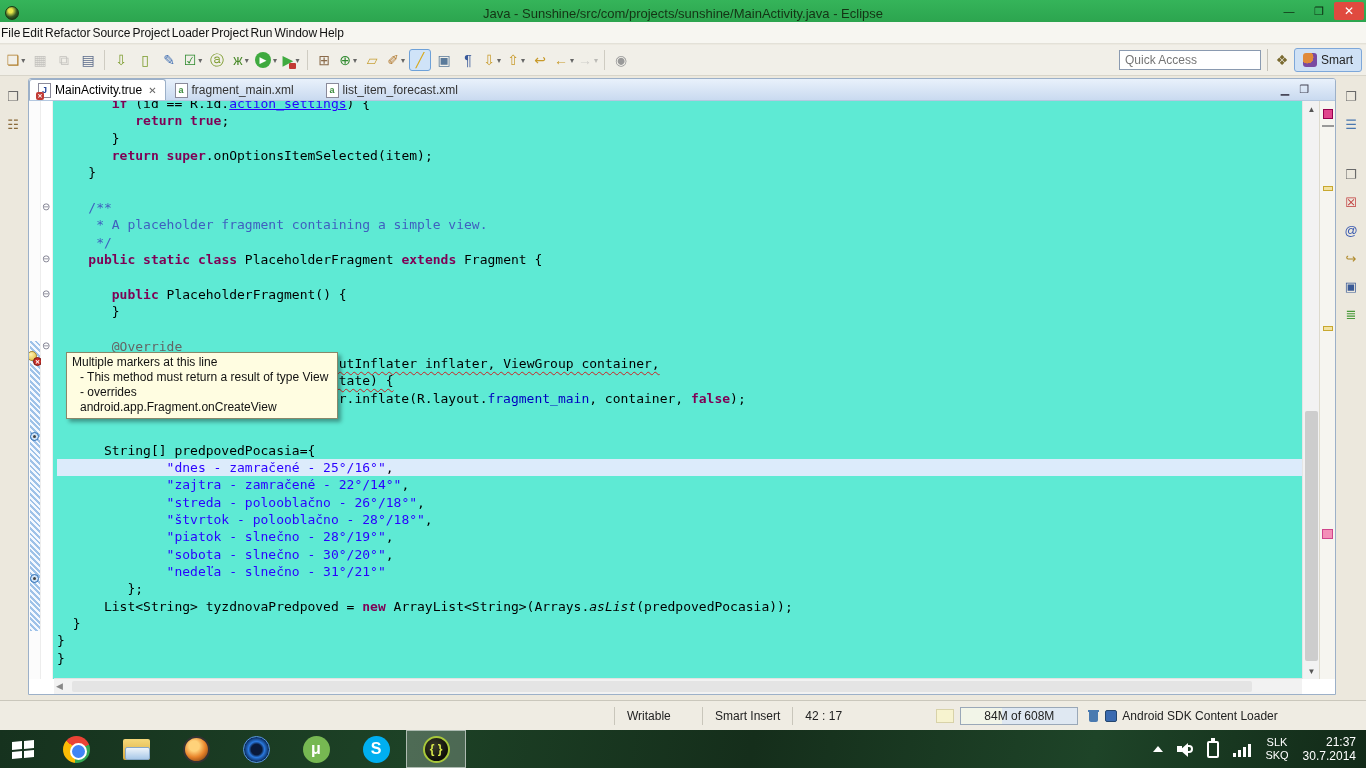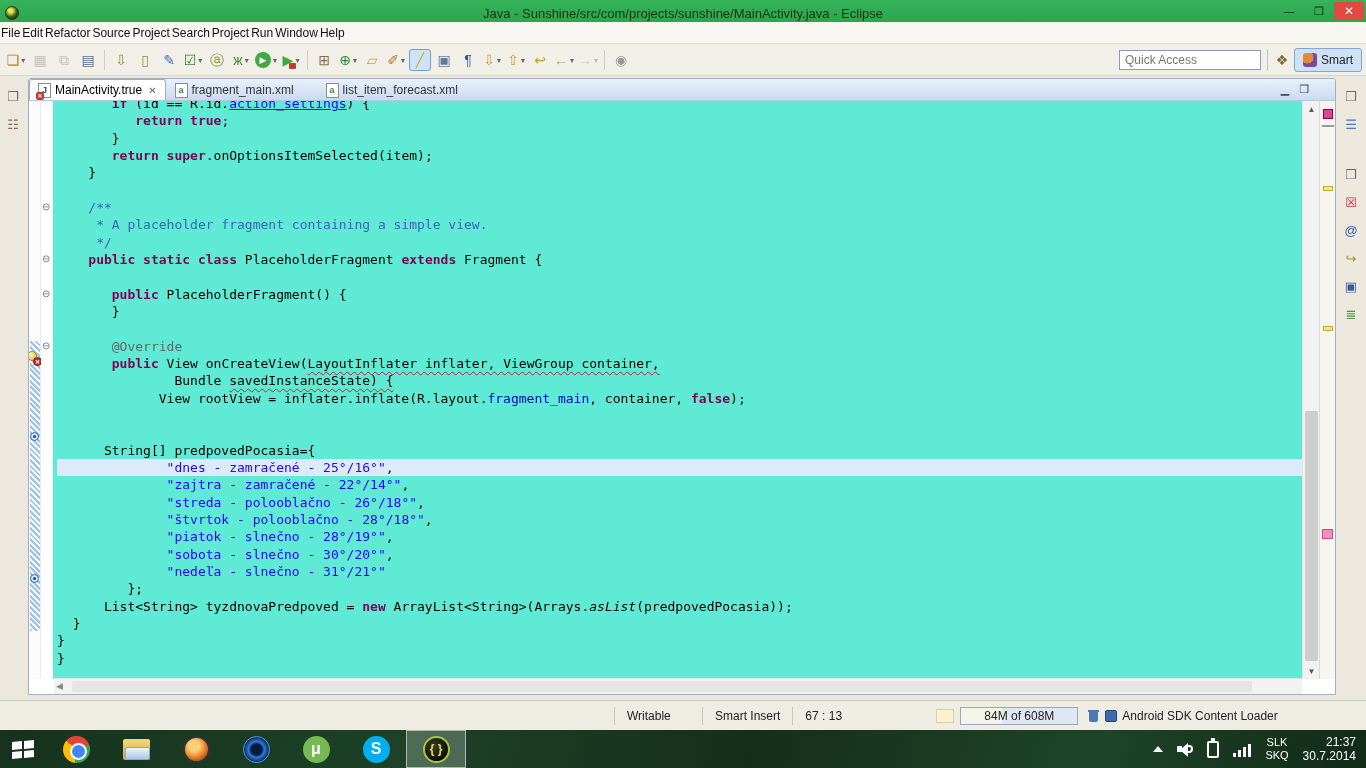--- a/index.html
+++ b/index.html
@@ -212,21 +212,21 @@
       <div class="wbtn close">✕</div>
     </div>
   </div>
 
   <div class="menubar">
       <div class="menu-item">File</div>
       <div class="menu-item">Edit</div>
       <div class="menu-item">Refactor</div>
       <div class="menu-item">Source</div>
       <div class="menu-item">Project</div>
-      <div class="menu-item">Search</div>
+      <div class="menu-item">Loader</div>
       <div class="menu-item">Project</div>
       <div class="menu-item">Run</div>
       <div class="menu-item">Window</div>
       <div class="menu-item">Help</div>
     </div>
 
   <div class="toolbar">
     <span id="tb-left" style="display:flex;align-items:center;">
         <div class="tbtn">
           <span class="tglyph" style="color: rgb(176, 125, 42);">❏</span>
@@ -370,20 +370,25 @@
             <div class="rdot" style="top: 473px;"></div>
           </div>
         <div class="fold-ruler" id="foldruler">
             <div class="fold" style="top: 101.04px;">⊖</div>
             <div class="fold" style="top: 153.06px;">⊖</div>
             <div class="fold" style="top: 187.74px;">⊖</div>
             <div class="fold" style="top: 239.76px;">⊖</div>
           </div>
         <div class="code-pane">
           <pre class="code" id="code"><div class="line"><span>       </span><span class="k">if</span><span> (id == R.id.</span><span class="lk">action_settings</span><span>) {</span></div><div class="line"><span>          </span><span class="k">return</span><span> </span><span class="k">true</span><span>;</span></div><div class="line"><span>       }</span></div><div class="line"><span>       </span><span class="k">return</span><span> </span><span class="k">super</span><span>.onOptionsItemSelected(item);</span></div><div class="line"><span>    }</span></div><div class="line"></div><div class="line"><span class="c">    /**</span></div><div class="line"><span class="c">     * A placeholder fragment containing a simple view.</span></div><div class="line"><span class="c">     */</span></div><div class="line"><span>    </span><span class="k">public</span><span> </span><span class="k">static</span><span> </span><span class="k">class</span><span> PlaceholderFragment </span><span class="k">extends</span><span> Fragment {</span></div><div class="line"></div><div class="line"><span>       </span><span class="k">public</span><span> PlaceholderFragment() {</span></div><div class="line"><span>       }</span></div><div class="line"></div><div class="line"><span class="a">       @Override</span></div><div class="line"><span>       </span><span class="k">public</span><span> View onCreateView(</span><span class="e">LayoutInflater inflater, ViewGroup container,</span></div><div class="line"><span>               Bundle </span><span class="e">savedInstanceState) {</span></div><div class="line"><span>             View rootView = inflater.inflate(R.layout.</span><span class="itb">fragment_main</span><span>, container, </span><span class="k">false</span><span>);</span></div><div class="line"></div><div class="line"></div><div class="line"><span>      String[] predpovedPocasia={</span></div><div class="line cur"><span>              </span><span class="s">"dnes - zamračené - 25°/16°"</span><span>,</span></div><div class="line"><span>              </span><span class="s">"zajtra - zamračené - 22°/14°"</span><span>,</span></div><div class="line"><span>              </span><span class="s">"streda - polooblačno - 26°/18°"</span><span>,</span></div><div class="line"><span>              </span><span class="s">"štvrtok - polooblačno - 28°/18°"</span><span>,</span></div><div class="line"><span>              </span><span class="s">"piatok - slnečno - 28°/19°"</span><span>,</span></div><div class="line"><span>              </span><span class="s">"sobota - slnečno - 30°/20°"</span><span>,</span></div><div class="line"><span>              </span><span class="s">"nedeľa - slnečno - 31°/21°"</span></div><div class="line"><span>         };</span></div><div class="line"><span>      List&lt;String&gt; tyzdnovaPredpoved = </span><span class="k">new</span><span> ArrayList&lt;String&gt;(Arrays.</span><span class="it">asList</span><span>(predpovedPocasia));</span></div><div class="line"><span>  }</span></div><div class="line"><span>}</span></div><div class="line"><span>}</span></div></pre>
+          <div class="tooltip">
+            <div class="trow">Multiple markers at this line</div>
+            <div class="trow tind">- This method must return a result of type View</div>
+            <div class="trow tind">- overrides android.app.Fragment.onCreateView</div>
+          </div>
         </div>
         <div class="vscroll">
           <div class="varr" style="top:0;">▲</div>
           <div class="vthumb" id="vthumb" style="top: 310px; height: 250px;"></div>
           <div class="varr" style="bottom:0;">▼</div>
         </div>
         <div class="ov-ruler" id="ovruler">
           <div class="ov-head"></div>
           <div class="ov-head-line"></div>
         <div class="ov-occ" style="top: 85px;"></div>
@@ -407,21 +412,21 @@
         <div class="fvbtn" style="color: rgb(176, 138, 42);">↪</div>
         <div class="fvbtn" style="color: rgb(58, 90, 150);">▣</div>
         <div class="fvbtn" style="color: rgb(74, 154, 58);">≣</div>
       </div>
   </div>
 
   <div class="statusbar">
     <div class="st-spacer"></div>
     <div class="st-item">Writable</div>
     <div class="st-item">Smart Insert</div>
-    <div class="st-item">67 : 13</div>
+    <div class="st-item">42 : 17</div>
     <div class="heap-mark"></div>
     <div class="heap-box">84M of 608M</div>
     <div class="trash">
         <div class="tlid"></div>
         <div class="tbody"></div>
       </div>
     <div class="loader">
       <div class="loader-ico"></div>
       <span>Android SDK Content Loader</span>
     </div>

